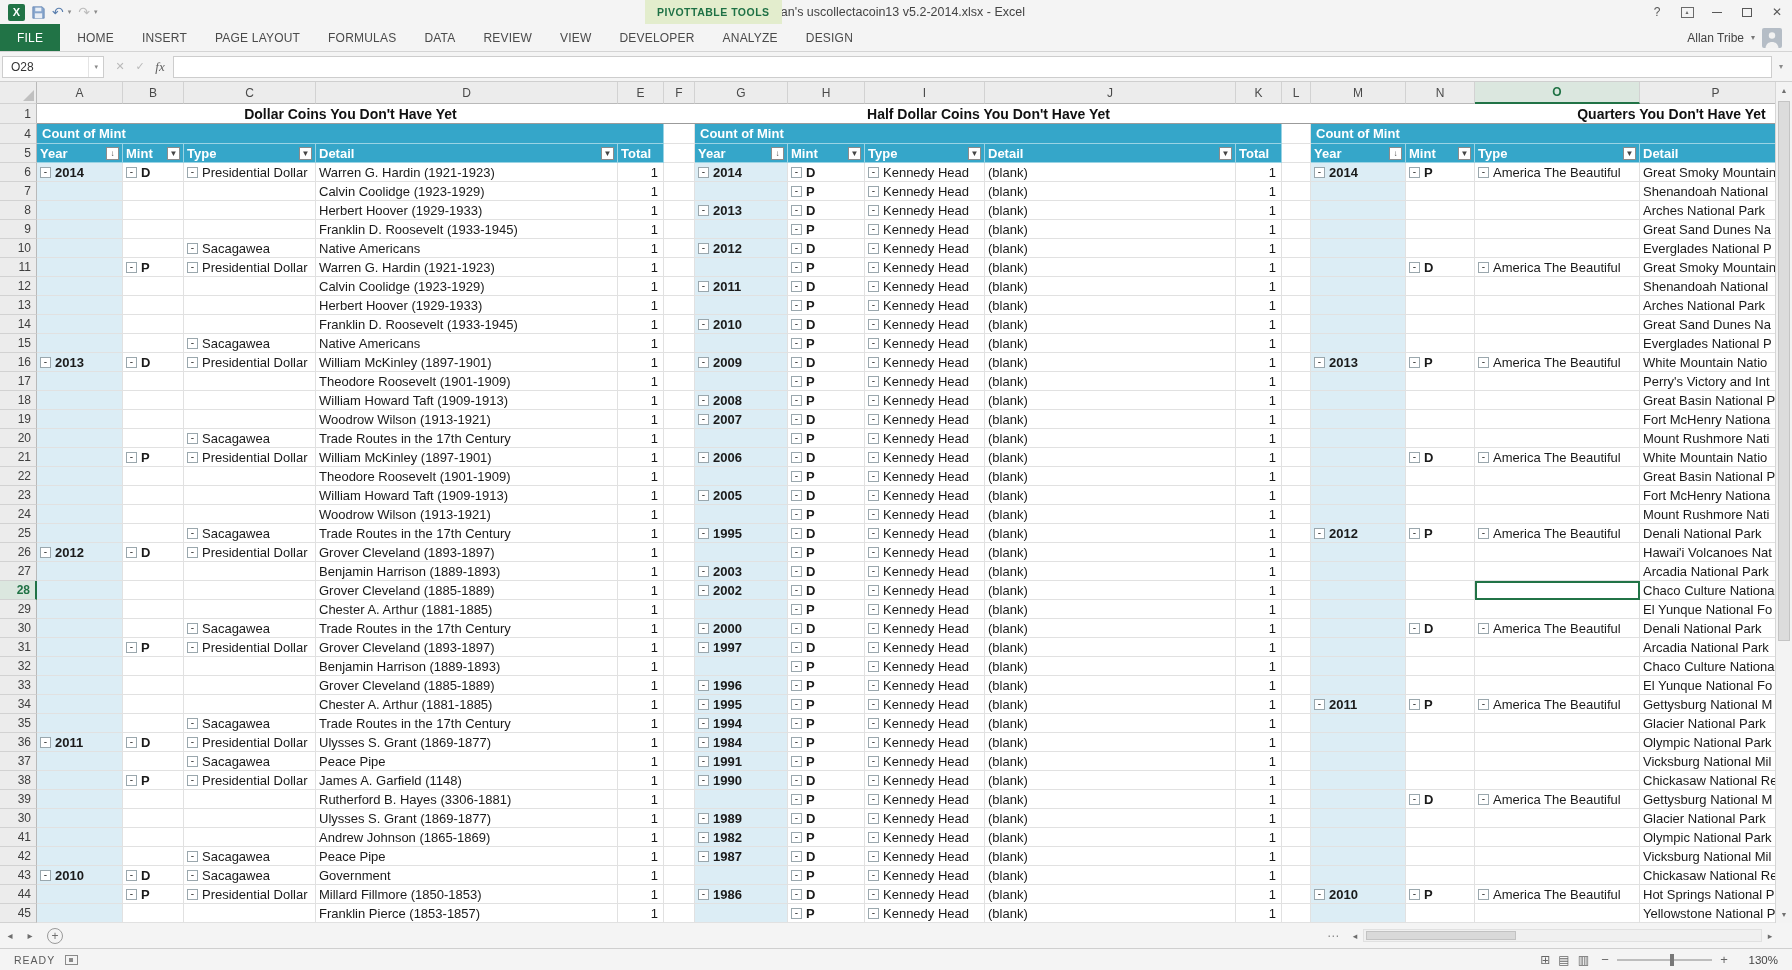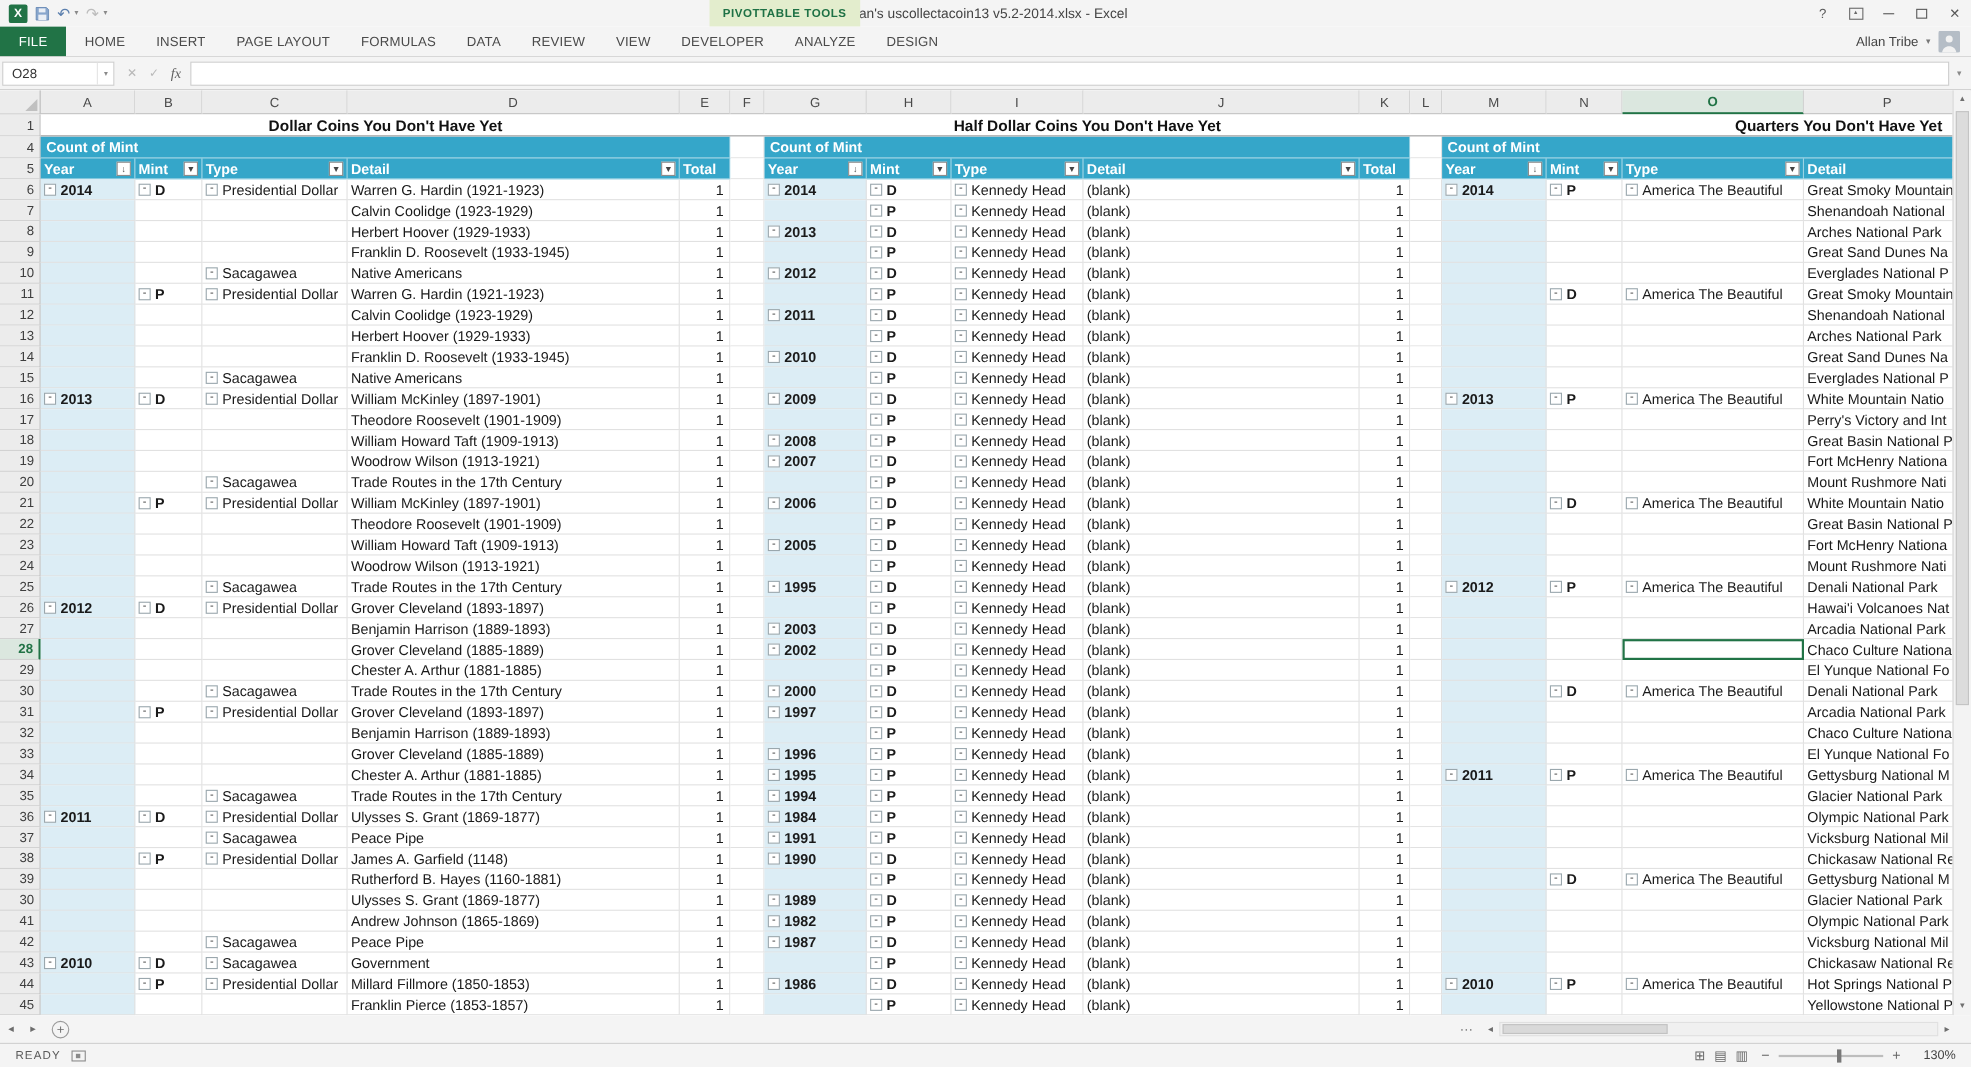--- a/index.html
+++ b/index.html
@@ -1307,21 +1307,21 @@
         <div class="c yc b" style="width: 95px;"></div>
         <div class="c b" style="width: 69px;"></div>
         <div class="c" style="width: 165px;"></div>
         <div class="c" style="width: 152px;">Chickasaw National Re</div>
       </div>
       <div class="grow drow">
         <div class="rn">39</div>
         <div class="c yc b" style="width: 86px;"></div>
         <div class="c b" style="width: 61px;"></div>
         <div class="c" style="width: 132px;"></div>
-        <div class="c" style="width: 302px;">Rutherford B. Hayes (1160-1881)</div>
+        <div class="c" style="width: 302px;">Rutherford B. Hayes (3306-1881)</div>
         <div class="c num" style="width: 46px;">1</div>
         <div class="c gap" style="width: 31px;"></div>
         <div class="c yc b" style="width: 93px;"></div>
         <div class="c b" style="width: 77px;">
           <span class="exp">-</span>
           <span>P</span>
         </div>
         <div class="c" style="width: 120px;">
           <span class="exp">-</span>
           <span>Kennedy Head</span>

